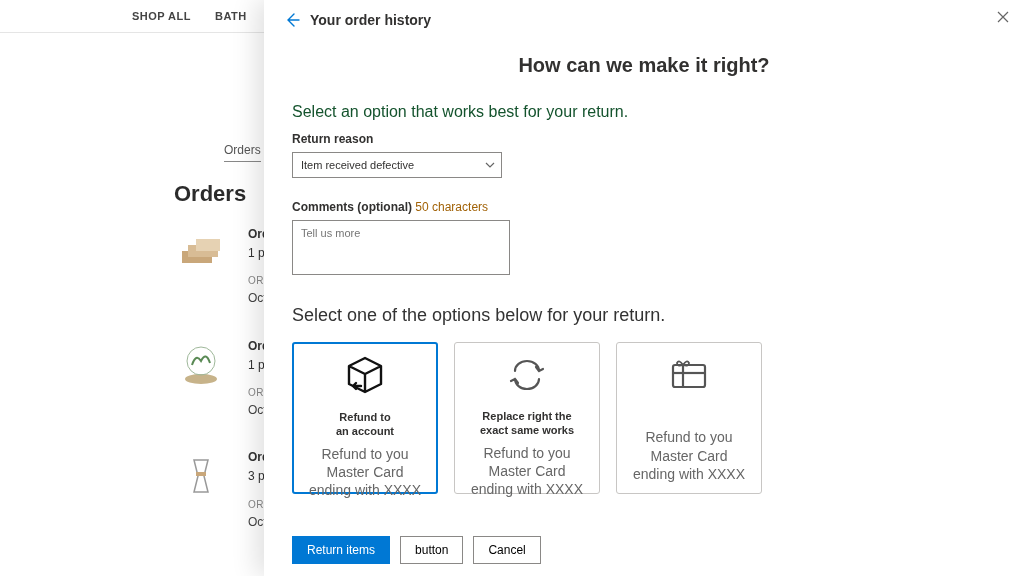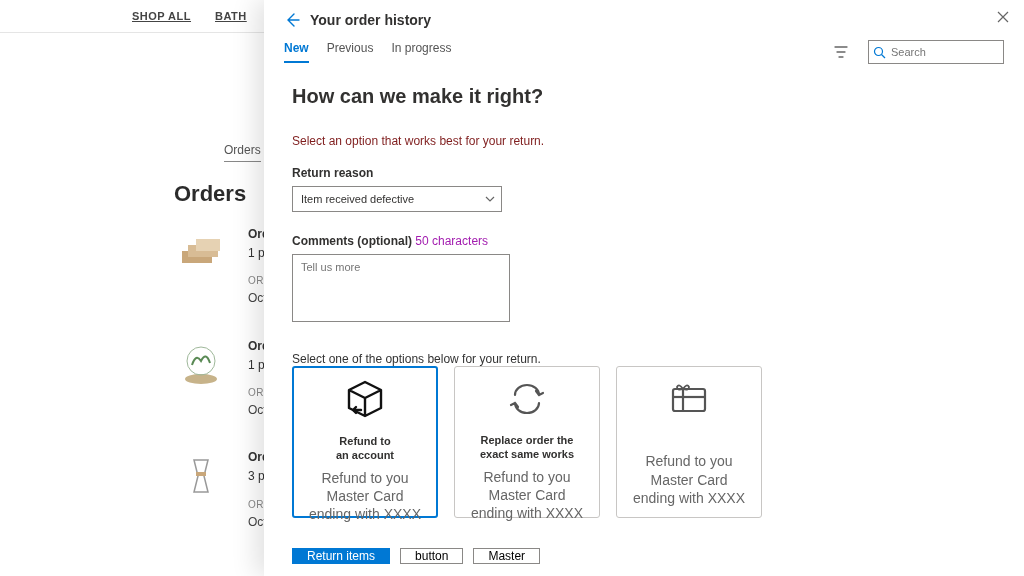--- a/index.html
+++ b/index.html
@@ -1,21 +1,21 @@
 <!DOCTYPE html>
 <html><head>
 <meta charset="utf-8">
 <style>
   * { box-sizing: border-box; margin: 0; padding: 0; font-family: "Segoe UI", Arial, sans-serif; }
   html, body { width: 1024px; height: 576px; overflow: hidden; background: #fff; color: #323130; }
 
   
   .bg { position: absolute; inset: 0; }
   .topnav { display: flex; gap: 24px; padding: 10px 0 10px 132px; border-bottom: 1px solid #e5e5e5; font-size: 11px; font-weight: 700; color: #444; letter-spacing: .5px; }
-  .topnav span { cursor: pointer; text-decoration: underline; }
+  .topnav span { cursor: pointer; }
   .subnav { margin: 110px 0 0 224px; font-size: 12px; color: #555; }
   .subnav span { border-bottom: 1px solid #888; padding-bottom: 4px; }
   .orders-title { margin: 24px 0 18px 174px; font-size: 22px; font-weight: 600; color: #2b2b2b; }
   .order-list { margin-left: 174px; }
   .order-row { display: flex; align-items: flex-start; gap: 20px; margin-bottom: 28px; }
   .thumb { width: 54px; height: 54px; display:flex; align-items:center; justify-content:center; }
   .order-text { font-size: 12px; color: #333; line-height: 1.6; }
   .order-text .t1 { font-weight: 600; }
   .order-text .t3 { color: #888; font-size: 10px; letter-spacing: .5px; margin-top: 10px; }
   .order-text .t4 { color: #444; }
@@ -31,39 +31,39 @@
   .tabs { display: flex; gap: 18px; font-size: 12px; }
   .tab { padding-bottom: 6px; cursor: pointer; color: #555; }
   .tab.active { color: #0078d4; border-bottom: 2px solid #0078d4; font-weight:600; }
   .toolbar-spacer { flex: 1; }
   .filter-icon { width: 14px; height: 14px; color: #666; margin-right: 20px; cursor: pointer; }
   .searchbox { position: relative; width: 136px; }
   .searchbox input { width: 100%; height: 24px; padding: 0 6px 0 22px; font-size: 11px; border: 1px solid #8a8886; outline: none; }
   .searchbox .sicon { position: absolute; left: 5px; top: 5px; width: 13px; height: 13px; color: #0078d4; pointer-events:none;}
 
   .panel-body { padding: 20px 28px 0 28px; overflow: auto; flex: 1; }
-  .headline { font-size: 20px; font-weight: 700; margin-bottom: 26px; }
-  .instr { font-size: 12px; color: #7f1d1d; margin-bottom: 18px; }
+  .headline { font-size: 20px; font-weight: 700; margin-bottom: 26px; text-align: center; }
+  .instr { font-size: 16px; color: #14532d; margin-bottom: 11px; }
   .field-label { font-size: 12px; font-weight: 600; margin-bottom: 6px; }
-  .field-label .sub { font-weight: 400; color: #a21caf; }
+  .field-label .sub { font-weight: 400; color: #a16207; }
   .select { position: relative; width: 210px; height: 26px; border: 1px solid #8a8886; display: flex; align-items: center; padding: 0 22px 0 8px; font-size: 11px; cursor: pointer; margin-bottom: 22px; }
   .select .chev { position: absolute; right: 6px; top: 7px; width: 10px; height: 10px; color: #666; }
-  .textarea { width: 218px; height: 68px; border: 1px solid #8a8886; padding: 6px 8px; font-size: 11px; color: #666; margin-bottom: 26px; resize: none; outline: none; font-family: inherit; }
-  .subinstr { font-size: 12px; color: #333; margin-bottom: 0; }
+  .textarea { width: 218px; height: 55px; border: 1px solid #8a8886; padding: 6px 8px; font-size: 11px; color: #666; margin-bottom: 26px; resize: none; outline: none; font-family: inherit; }
+  .subinstr { font-size: 18px; color: #333; margin-bottom: 16px; }
 
   .cards { display: flex; gap: 16px; }
   .card { width: 146px; height: 152px; border: 1px solid #c8c6c4; border-radius: 3px; display: flex; flex-direction: column; align-items: center; justify-content: space-between; text-align: center; padding: 10px 12px; cursor: pointer; }
   .card.selected { border: 2px solid #0078d4; }
   .card-icon { width: 44px; height: 44px; margin-bottom: 12px; color: #555; }
   .card.selected .card-icon { color: #111; }
   .card-title { font-size: 11px; font-weight: 700; line-height: 1.3; margin-bottom: 6px; }
   .card-sub { font-size: 14px; color: #666; line-height: 1.3; }
 
   .panel-footer { display: flex; gap: 10px; padding: 14px 0 12px 28px; }
-  .btn { height: 16px; padding: 0 14px; font-size: 12px; border: 1px solid #8a8886; background: #fff; cursor: pointer; }
+  .btn { height: 28px; padding: 0 14px; font-size: 12px; border: 1px solid #8a8886; background: #fff; cursor: pointer; }
   .btn.primary { background: #0078d4; border-color: #0078d4; color: #fff; }
 </style>
 </head>
 <body>
 
 <div class="bg">
   <div class="topnav">
     <span>SHOP ALL</span>
     <span>BATH</span>
     <span>GARDEN</span>
@@ -128,42 +128,20 @@
         </svg>
     </div>
     <div class="panel-title">Your order history</div>
     <div class="close-x">
       <svg viewBox="0 0 14 14" width="14" height="14">
           <path d="M2 2 L12 12 M12 2 L2 12" stroke="currentColor" stroke-width="1.2"></path>
         </svg>
     </div>
   </div>
 
-  <div class="toolbar">
-    <div class="tabs">
-      <div class="tab active">New</div>
-      <div class="tab">Previous</div>
-      <div class="tab">In progress</div>
-    </div>
-    <div class="toolbar-spacer"></div>
-    <div class="filter-icon">
-      <svg viewBox="0 0 14 14" width="14" height="14">
-          <path d="M1 2 H13 M3 7 H11 M5 12 H9" stroke="currentColor" stroke-width="1.3" stroke-linecap="round"></path>
-        </svg>
-    </div>
-    <div class="searchbox">
-      <span class="sicon">
-        <svg viewBox="0 0 13 13" width="13" height="13">
-            <circle cx="5.5" cy="5.5" r="4" stroke="currentColor" stroke-width="1.2" fill="none"></circle>
-            <line x1="8.5" y1="8.5" x2="12" y2="12" stroke="currentColor" stroke-width="1.2"></line>
-          </svg>
-      </span>
-      <input type="text" placeholder="Search" style="">
-    </div>
-  </div>
 
   <div class="panel-body">
     <div class="headline">How can we make it right?</div>
     <div class="instr">Select an option that works best for your return.</div>
 
     <div class="field-label">Return reason</div>
     <div class="select">
       <span>Item received defective</span>
       <span class="chev">
         <svg viewBox="0 0 10 10" width="10" height="10">
@@ -194,21 +172,21 @@
         <div class="card-sub">Refund to you Master Card ending with XXXX</div>
       </div>
 
       <div class="card">
         <div class="card-icon">
           <svg viewBox="0 0 44 44" width="44" height="44">
               <path d="M10 18 A12 10 0 0 1 34 18 M34 18 L31 14 M34 18 L38 16 M34 26 A12 10 0 0 1 10 26 M10 26 L13 30 M10 26 L6 28" stroke="currentColor" stroke-width="2.2" fill="none" stroke-linecap="round"></path>
             </svg>
         </div>
         <div class="card-title">
-          <span>Replace order the</span><br><span>exact same works</span>
+          <span>Replace right the</span><br><span>exact same works</span>
         </div>
         <div class="card-sub">Refund to you Master Card ending with XXXX</div>
       </div>
 
       <div class="card">
         <div class="card-icon">
           <svg viewBox="0 0 44 44" width="44" height="44">
               <rect x="6" y="12" width="32" height="22" rx="2" stroke="currentColor" stroke-width="2.2" fill="none"></rect>
               <line x1="6" y1="20" x2="38" y2="20" stroke="currentColor" stroke-width="2.2"></line>
               <line x1="16" y1="12" x2="16" y2="34" stroke="currentColor" stroke-width="2.2"></line>
@@ -216,15 +194,15 @@
             </svg>
         </div>
         <div class="card-sub">Refund to you Master Card ending with XXXX</div>
       </div>
     </div>
   </div>
 
   <div class="panel-footer">
     <button class="btn primary">Return items</button>
     <button class="btn">button</button>
-    <button class="btn">Master</button>
+    <button class="btn">Cancel</button>
   </div>
 </div>
 
 </body></html>

